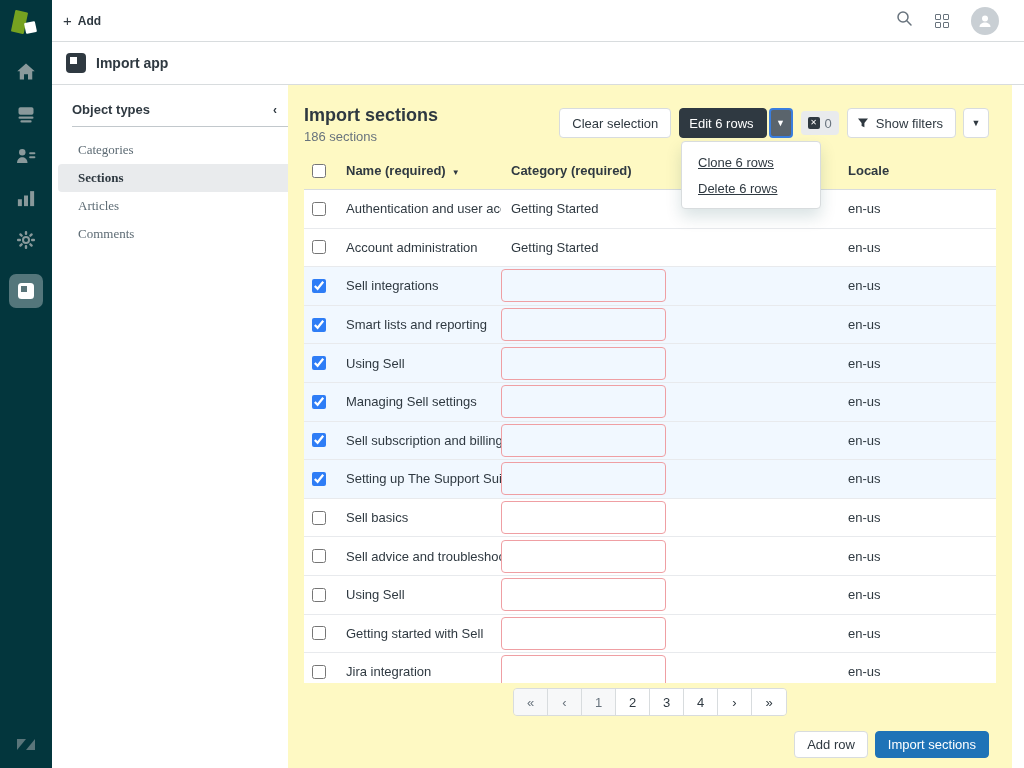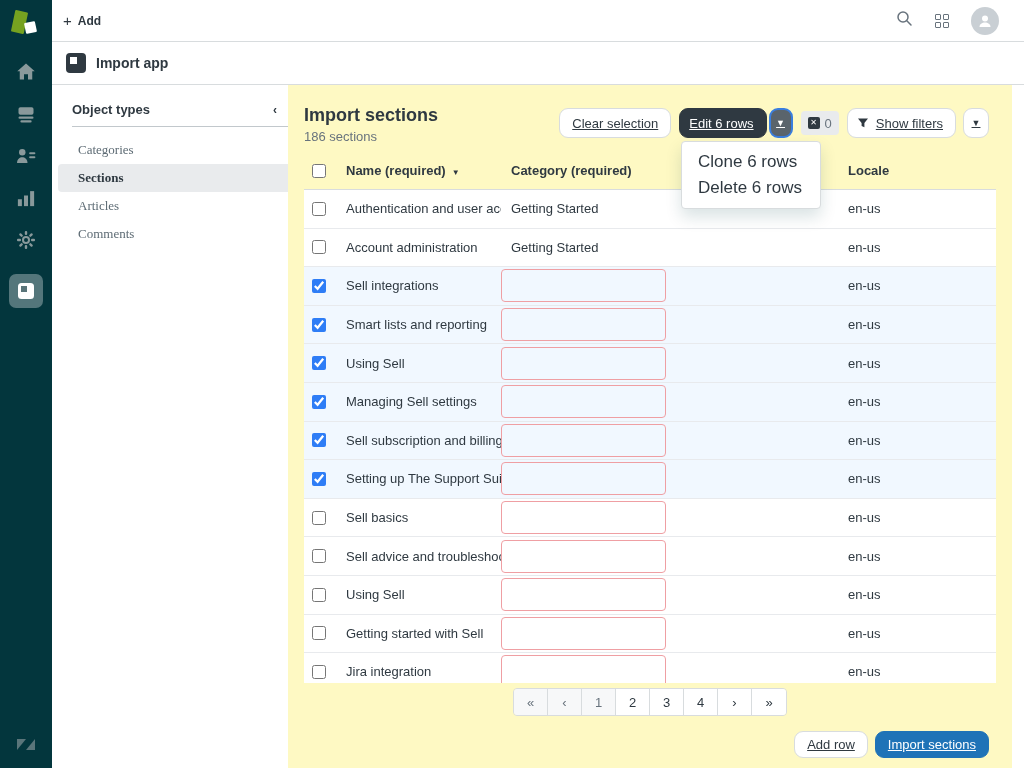--- a/index.html
+++ b/index.html
@@ -43,33 +43,33 @@
   .panel-item { height:28px; display:flex; align-items:center; padding-left:20px; font-size:13px; color:#5d6b74; border-radius:4px; margin:0 6px; cursor:pointer; }
   .panel-item.selected { background:#e9ebed; color:#2f3941; font-weight:700; }
 
   
   .main { position:absolute; left:288px; top:85px; width:724px; height:683px; background:#fef9c3; }
   .m-title { position:absolute; left:16px; top:20px; font-size:18px; font-weight:700; color:#2f3941; }
   .m-sub { position:absolute; left:16px; top:44px; font-size:13px; color:#68737d; }
 
   
   .toolbar { position:absolute; top:23px; right:23px; display:flex; align-items:center; }
-  .btn { height:30px; display:inline-flex; align-items:center; justify-content:center; border-radius:9px; font-size:13px; background:#fff; border:1px solid #d8dcde; color:#2f3941; padding:0 12px; cursor:pointer; white-space:nowrap;text-decoration:underline; }
+  .btn { height:30px; display:inline-flex; align-items:center; justify-content:center; border-radius:4px; font-size:13px; background:#fff; border:1px solid #d8dcde; color:#2f3941; padding:0 12px; cursor:pointer; white-space:nowrap; }
   .btn-dark { background:#2f3941; border-color:#2f3941; color:#fff; font-weight:400; }
   .btn-caret-dark { width:24px; padding:0; background:#5a646c; border:2px solid #3a7ede; color:#fff; font-size:9px; margin-left:2px; }
   .badge { height:24px; display:inline-flex; align-items:center; gap:5px; background:#e9ebed; border-radius:4px; padding:0 7px; margin-left:8px; }
   .badge .sq { width:12px; height:12px; background:#2f3941; border-radius:2px; color:#fff; font-size:8px; line-height:12px; text-align:center; }
   .badge .num { font-size:13px; color:#68737d; }
   .gap8 { margin-left:8px;padding-left:9px; }
   .btn-caret-light { width:26px; padding:0; font-size:9px; color:#2f3941; margin-left:7px; }
   .funnel { margin-right:7px; display:block; }
 
   
   .menu { position:absolute; top:56px; right:191px; width:140px; background:#fff; border:1px solid #d8dcde; border-radius:4px; box-shadow:0 8px 16px rgba(4,68,77,0.15); padding:7px 0; z-index:30; }
-  .menu-item { height:26px; display:flex; align-items:center; padding-left:16px; font-size:17px; color:#2f3941; cursor:pointer; }
+  .menu-item { height:26px; display:flex; align-items:center; padding-left:16px; font-size:13px; color:#2f3941; cursor:pointer;text-decoration:underline; }
 
   
   .table { position:absolute; left:16px; top:67px; width:692px; }
   .thead { display:flex; height:38px; align-items:center; border-bottom:1px solid #d8dcde; font-size:13px; font-weight:700; color:#2f3941; }
   .tbody { height:493px; overflow:hidden; }
   .trow { display:flex; align-items:center; height:38.6px; border-bottom:1px solid #e8eaed; font-size:13px; color:#2f3941; background:#fff; }
   .trow.selected { background:#f1f8ff; }
   .c-check { width:42px; display:flex; align-items:center; padding-left:8px; }
   .c-check input { width:14px; height:14px; accent-color:#2e7df6; cursor:pointer; }
   .c-name { width:155px; white-space:nowrap; overflow:hidden; }

